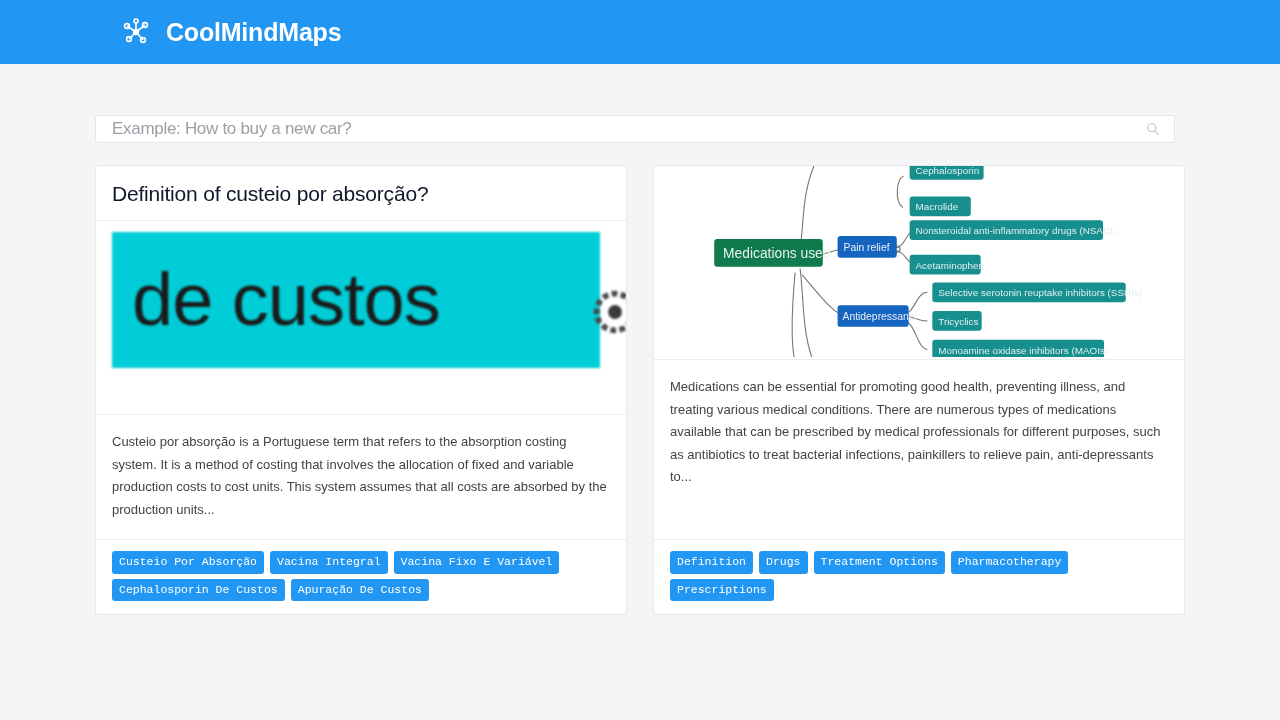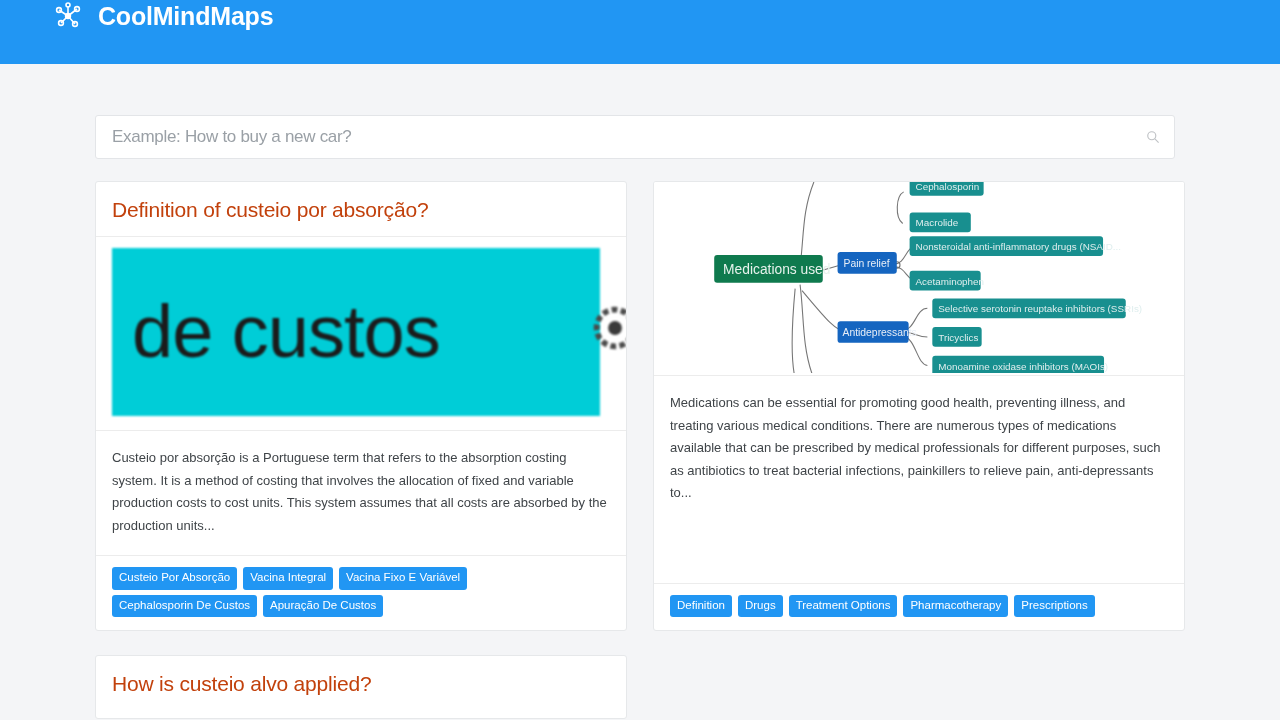--- a/index.html
+++ b/index.html
@@ -14,22 +14,22 @@
     background: #f4f5f7;
     font-family: "Liberation Sans", sans-serif;
     color: #333;
   }
 
   
   .app-header {
     height: 64px;
     background: #2196f3;
     display: flex;
-    align-items: flex-start;
-    padding-left: 52px;
+    align-items: center;
+    padding-left: 120px;
   }
   .brand {
     display: flex;
     align-items: center;
     gap: 14px;
     text-decoration: none;
   }
   .brand-icon { width: 32px; height: 32px; display: block; flex: 0 0 32px; }
   .brand-name {
     color: #ffffff;
@@ -44,21 +44,21 @@
   .page {
     width: 1090px;
     margin: 0 auto;
     padding-top: 51px;
   }
 
   
   .search-wrap {
     position: relative;
     width: 1080px;
-    height: 44px;
+    height: 28px;
     background: #ffffff;
     border: 1px solid #e3e5e8;
     border-radius: 3px;
     display: flex;
     align-items: center;
   }
   .search-input {
     flex: 1;
     border: none;
     outline: none;
@@ -98,21 +98,21 @@
     flex-direction: column;
   }
 
   .card-title-bar {
     padding: 16px 16px 15px 16px;
     border-bottom: 1px solid #ececec;
   }
   .card-title {
     font-family: "Liberation Sans Narrow", "Liberation Sans", sans-serif;
     font-size: 21px;
-    color: #c2410c;
+    color: #0f172a;
     letter-spacing: -0.2px;
     line-height: 1.1;
     white-space: nowrap;
     overflow: hidden;
   }
 
   
   .card-thumb {
     height: 194px;
     background: #ffffff;
@@ -120,21 +120,21 @@
     overflow: hidden;
     border-bottom: 1px solid #ececec;
   }
 
   
   .thumb-zoom {
     position: absolute;
     left: 16px;
     top: 11px;
     width: 488px;
-    height: 168px;
+    height: 136px;
     background: #00cdd7;
     display: flex;
     align-items: center;
     filter: blur(0.9px);
   }
   .thumb-zoom-text {
     font-size: 74px;
     font-weight: 400;
     color: #1b1b1b;
     letter-spacing: -1px;
@@ -172,21 +172,21 @@
     gap: 5px 6px;
   }
   .tag {
     background: #2196f3;
     color: #ffffff;
     font-size: 11.5px;
     line-height: 1;
     padding: 5px 7px 6px 7px;
     border-radius: 3px;
     white-space: nowrap;
-    font-family: Liberation Sans, sans-serif;
+    font-family: Liberation Mono, monospace;
   }
 
   
   .card-short .card-title-bar { border-bottom: none; padding-bottom: 22px; }
 </style>
 </head>
 <body>
 
 <div class="app-header">
   <div class="brand">
@@ -300,21 +300,16 @@
       <div class="card-desc">Medications can be essential for promoting good health, preventing illness, and treating various medical conditions. There are numerous types of medications available that can be prescribed by medical professionals for different purposes, such as antibiotics to treat bacterial infections, painkillers to relieve pain, anti-depressants to...</div>
       <div class="card-tags">
         <span class="tag">Definition</span>
         <span class="tag">Drugs</span>
         <span class="tag">Treatment Options</span>
         <span class="tag">Pharmacotherapy</span>
         <span class="tag">Prescriptions</span>
       </div>
     </div>
 
-    <div class="card card-short">
-      <div class="card-title-bar">
-        <div class="card-title">How is custeio alvo applied?</div>
-      </div>
-    </div>
 
 
   </div>
 </div>
 
 </body></html>

